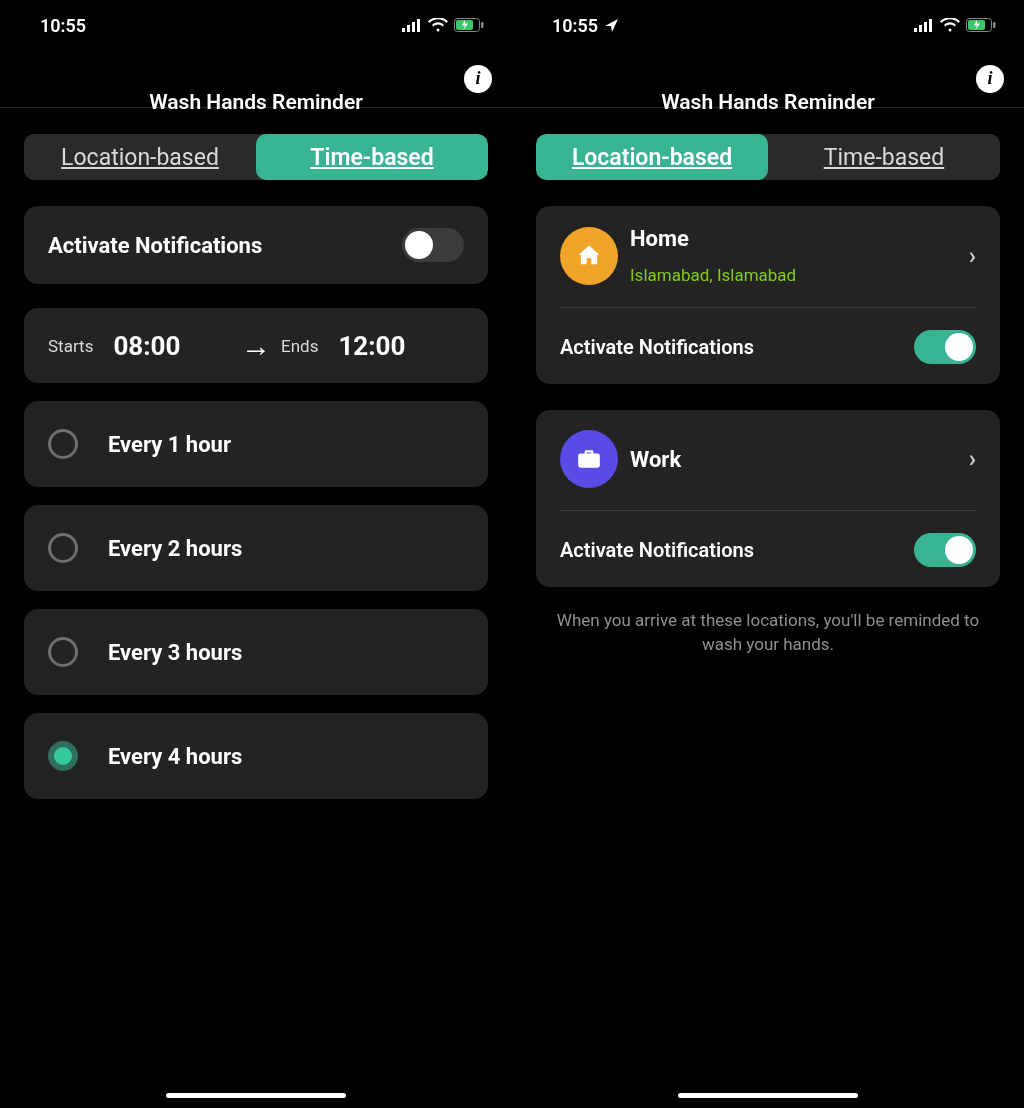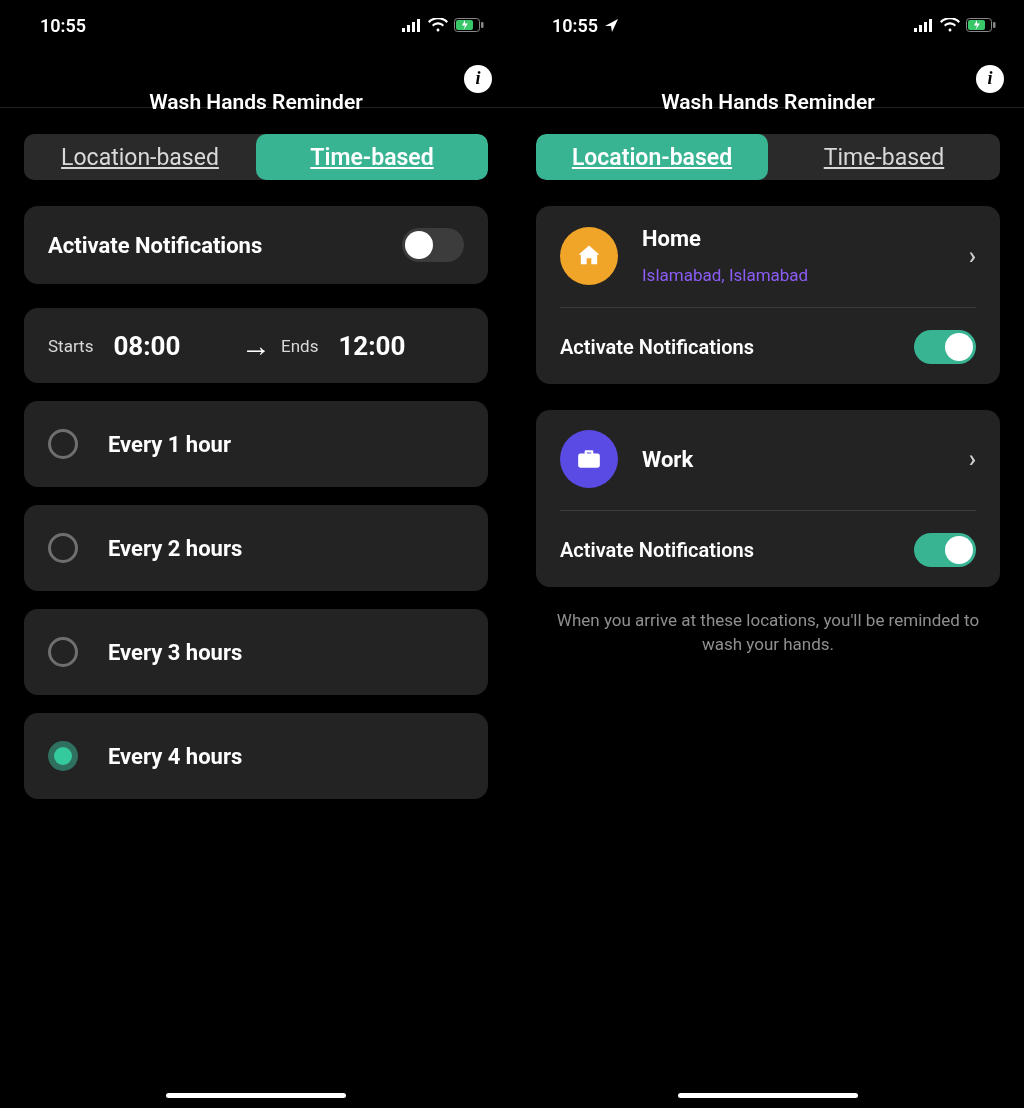--- a/index.html
+++ b/index.html
@@ -163,36 +163,36 @@
   .option-label { font-size: 22px; font-weight: 700; }
   .loc-card {
     background: #232323;
     border-radius: 14px;
     margin-top: 26px;
     padding: 20px 24px;
   }
   .loc-head {
     display: flex;
     align-items: center;
-    gap: 24px;
+    gap: 12px;
     padding-bottom: 22px;
     border-bottom: 1px solid #3a3a3a;
   }
   .loc-icon {
     width: 58px; height: 58px;
     border-radius: 50%;
     display: flex;
     align-items: center;
     justify-content: center;
   }
   .loc-icon.home { background: #f0a428; }
   .loc-icon.work { background: #5a4be5; }
   .loc-text { flex: 1; }
   .loc-title { font-size: 22px; font-weight: 700; }
-  .loc-sub { font-size: 17px; color: #8b5cf6; margin-top: 14px; }
+  .loc-sub { font-size: 17px; color: #84cc16; margin-top: 14px; }
   .chev { font-size: 24px; color: #cfcfcf; font-weight: 600; }
   .loc-activate {
     display: flex;
     align-items: center;
     justify-content: space-between;
     padding-top: 22px;
   }
   .loc-activate-label { font-size: 20px; font-weight: 600; }
   .footer-text {
     color: #8f8f8f;

